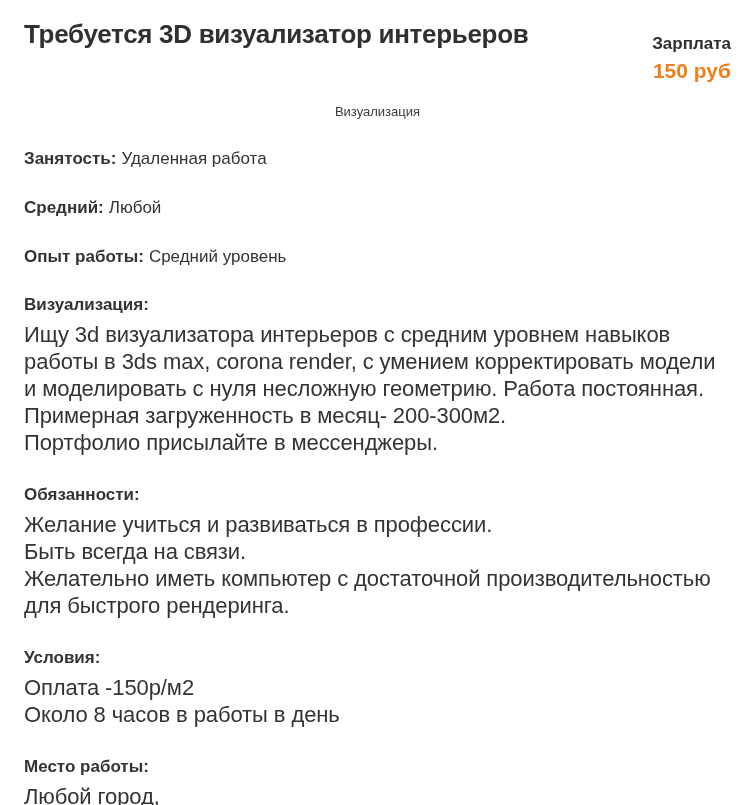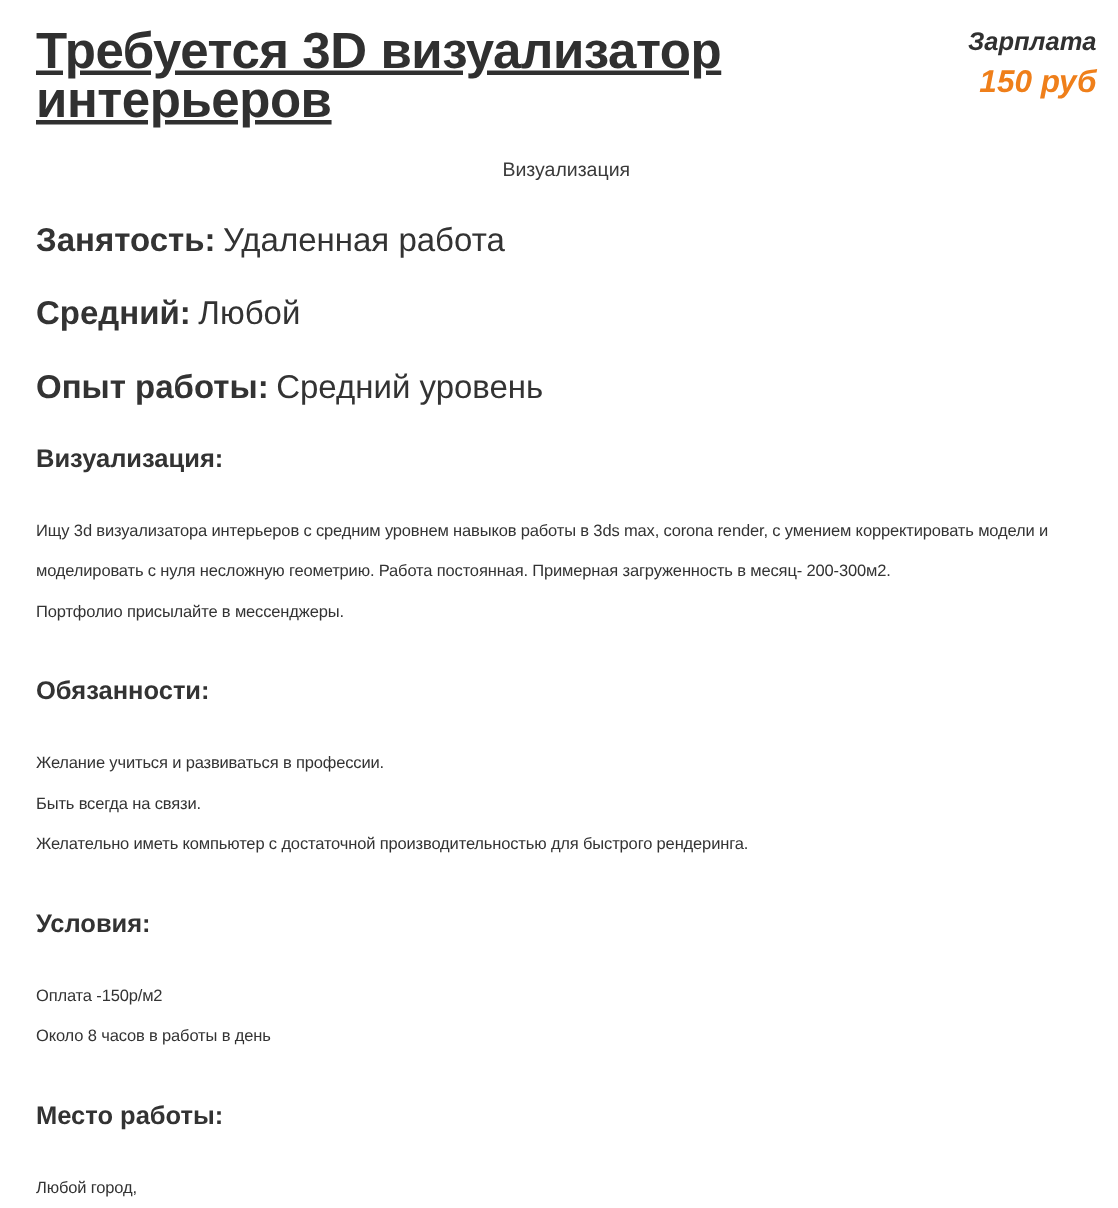--- a/index.html
+++ b/index.html
@@ -19,68 +19,67 @@
     height: 805px;
     padding: 18px 14px 10px 24px;
     overflow: hidden;
   }
   .header-row {
     display: flex;
     justify-content: space-between;
     align-items: flex-start;
   }
   .vacancy-title {
-    font-size: 34px;
+    font-size: 26px;
     line-height: 33px;
     font-weight: 700;
     color: #303030;
     max-width: 520px;
     letter-spacing: -0.3px;
-    text-decoration: underline;
   }
   .salary-block {
     text-align: right;
+    margin-top: 16px;
     white-space: nowrap;
-    font-style: italic;
   }
   .salary-label {
     font-size: 17px;
     font-weight: 700;
     color: #303030;
   }
   .salary-value {
     margin-top: 5px;
     font-size: 21px;
     font-weight: 700;
     color: var(--accent-orange);
   }
   .category {
     margin-top: 21px;
     font-size: 13px;
     color: #3a3a3a;
     text-align: center;
   }
   .attr-row {
     margin-top: 31px;
-    font-size: 22px;
+    font-size: 17px;
     line-height: 18px;
   }
   .attr-label {
     font-weight: 700;
     margin-right: 5px;
   }
   .section-heading {
     margin-top: 29px;
     font-size: 17px;
     font-weight: 700;
     line-height: 19px;
   }
   .section-body {
-    margin-top: 26px;
-    font-size: 11px;
+    margin-top: 7px;
+    font-size: 22px;
     line-height: 27px;
     max-width: 720px;
     letter-spacing: -0.1px;
   }
 </style>
 </head>
 <body>
 
 <div class="page">
 

